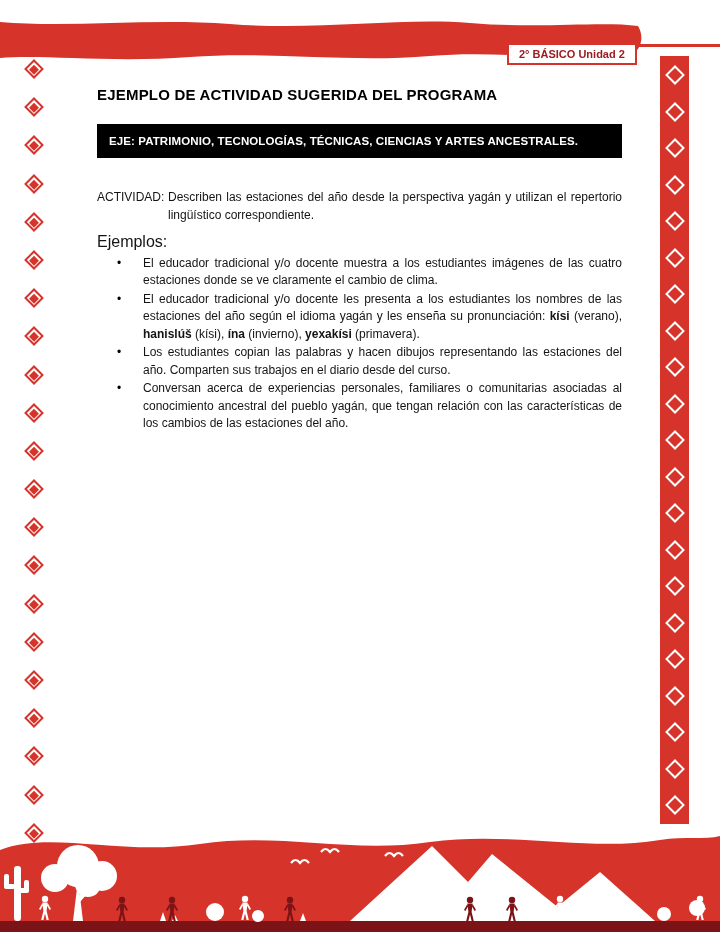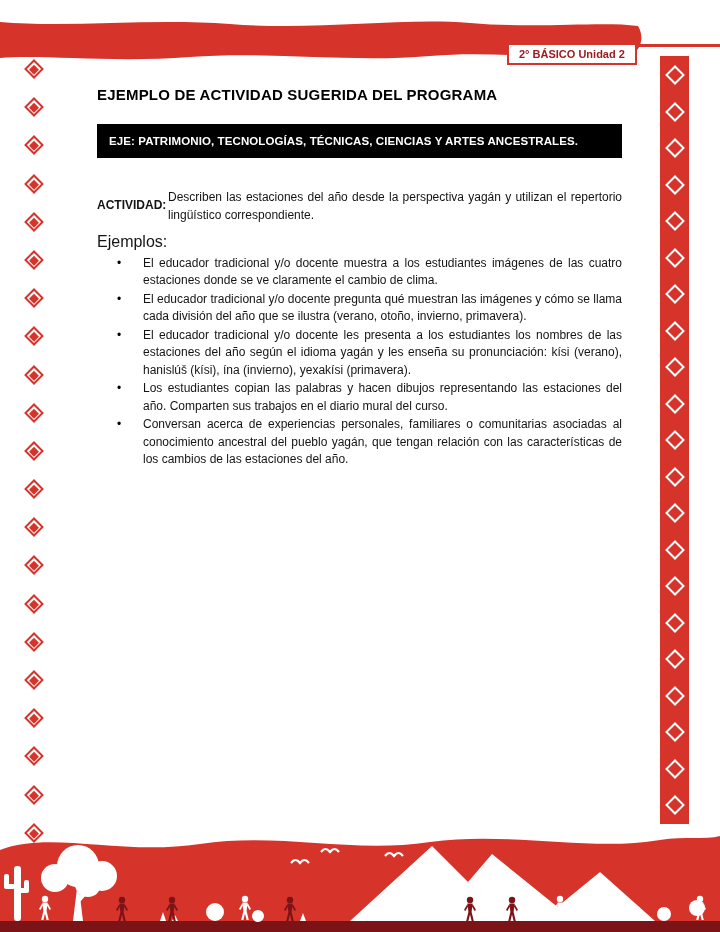--- a/index.html
+++ b/index.html
@@ -48,33 +48,33 @@
   }
   .eje-bar{
     background:#000;color:#fff;
     font-size:11.5px;font-weight:bold;letter-spacing:0.1px;
     padding:11px 12px;margin-bottom:31px;
   }
   .activity{
     position:relative;padding-left:71px;margin:0 0 9px 0;
     font-size:12px;line-height:17.5px;text-align:justify;
   }
-  .activity-label{position:absolute;left:0;top:8px;font-weight:bold;}
+  .activity-label{position:absolute;left:0;top:0;font-weight:normal;}
   .examples{margin:0 0 4px 0;font-size:16px;line-height:17.5px;}
   .bullets{
     margin:0;padding:0 0 0 46px;list-style:none;
     font-size:12px;line-height:17.5px;text-align:justify;
   }
   .bullets li{position:relative;margin:0 0 1px 0;}
   .bullets li::before{
     content:"\2022";
     position:absolute;left:-26px;top:0;
     font-size:12px;color:#000;
   }
-  .b{font-weight:normal;}
+  .b{font-weight:bold;}
   
   .footer-svg{position:absolute;bottom:0;left:0;width:720px;height:116px;z-index:4;}
   .fill-red{fill:var(--red);}
   .fill-white{fill:#fff;}
   .fill-maroon{fill:var(--maroon);}
   .stroke-white{stroke:#fff;fill:none;}
 </style>
 </head>
 <body>
 
@@ -187,27 +187,24 @@
       <span>Describen las estaciones del año desde la perspectiva yagán y utilizan el repertorio lingüístico correspondiente.</span>
     </p>
 
     <p class="examples">Ejemplos:</p>
 
     <ul class="bullets">
       <li>
         <span>El educador tradicional y/o docente muestra a los estudiantes imágenes de las cuatro estaciones donde se ve claramente el cambio de clima.</span>
       </li>
       <li>
-        <span>El educador tradicional y/o docente pregunta qué muestran las imágenes y cómo se llama cada división del año que se ilustra (verano, otoño, invierno, primavera).</span>
-      </li>
-      <li>
         <span>El educador tradicional y/o docente les presenta a los estudiantes los nombres de las estaciones del año según el idioma yagán y les enseña su pronunciación: </span><span class="b">kísi</span><span> (verano), </span><span class="b">hanislúš</span><span> (kísi), </span><span class="b">ína</span><span> (invierno), </span><span class="b">yexakísi</span><span> (primavera).</span>
       </li>
       <li>
-        <span>Los estudiantes copian las palabras y hacen dibujos representando las estaciones del año. Comparten sus trabajos en el diario mural del curso.</span>
+        <span>Los estudiantes copian las palabras y hacen dibujos representando las estaciones del año. Comparten sus trabajos en el diario desde del curso.</span>
       </li>
       <li>
         <span>Conversan acerca de experiencias personales, familiares o comunitarias asociadas al conocimiento ancestral del pueblo yagán, que tengan relación con las características de los cambios de las estaciones del año.</span>
       </li>
     </ul>
 
   </div>
 
   <svg class="footer-svg" viewBox="0 0 720 116" preserveAspectRatio="none" aria-hidden="true">
     <defs>

